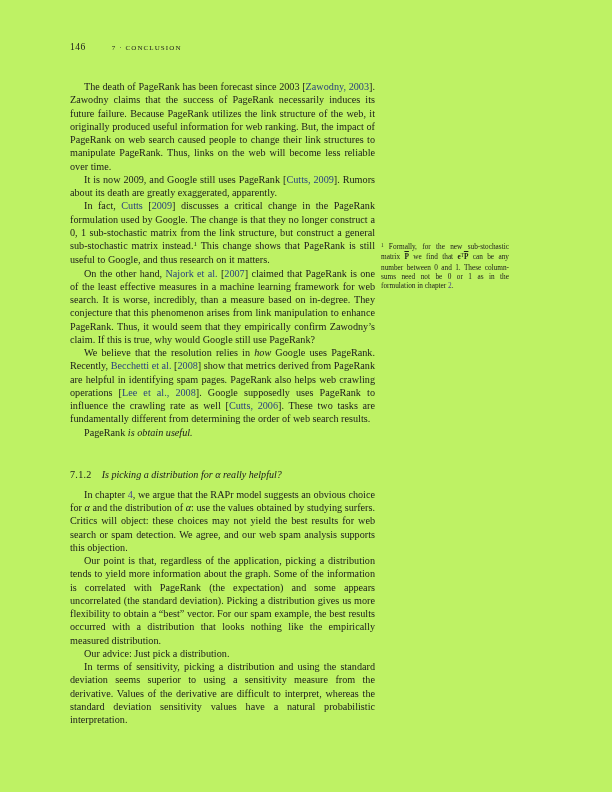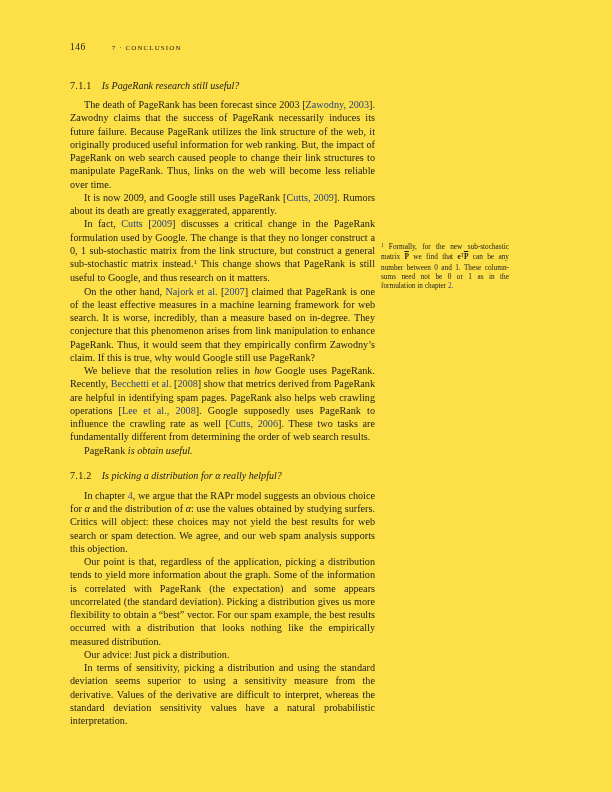--- a/index.html
+++ b/index.html
@@ -1,31 +1,31 @@
 <!DOCTYPE html>
 <html lang="en"><head>
 <meta charset="utf-8">
 <style>
   html,body{margin:0;padding:0;background:#888;}
   .page{
     position:relative;
     width:612px;height:792px;
-    background:#fde047;
+    background:#bef264;
     font-family:"Liberation Serif","DejaVu Serif",serif;
     color:#1a1a1a;
     overflow:hidden;
   }
   
   .running-head{position:absolute;left:70px;top:36px;white-space:nowrap;}
   .page-number{font-size:9.5px;letter-spacing:0.5px;}
   .running-title{font-size:7px;letter-spacing:1.1px;margin-left:26px;color:#1a1a1a;}
   
   .text-column{position:absolute;left:70px;top:80px;width:305px;}
   .section-heading{font-size:10.1px;line-height:12px;margin:0 0 6px 0;}
-  .section-heading.second{margin-top:13px;margin-bottom:7px;}
+  .section-heading.second{margin-top:30px;margin-bottom:7px;}
   .section-number{font-style:normal;letter-spacing:0.3px;}
   .section-title{font-style:italic;margin-left:10px;}
   .text-column p{
     margin:0;
     font-size:10.2px;
     line-height:13.25px;
     text-align:justify;
     text-indent:14px;
     hyphens:auto;
     -webkit-hyphens:auto;
@@ -47,21 +47,20 @@
 </head>
 <body>
 
 <div class="page">
 
   <div class="running-head">
     <span class="page-number">146</span><span class="running-title">7 · CONCLUSION</span>
   </div>
 
   <div class="text-column" id="text-column">
-      <div class="section-heading"><span class="section-number">7.1.1</span><span class="section-title">Is PageRank research still useful?</span></div>
       <p><span>The death of PageRank has been forecast since 2003 [</span><span class="cite">Zawodny, 2003</span><span>]. Zawodny claims that the success of PageRank necessarily induces its future failure. Because PageRank utilizes the link structure of the web, it originally produced useful information for web ranking. But, the impact of PageRank on web search caused people to change their link structures to manipulate PageRank. Thus, links on the web will become less reliable over time.</span></p>
       <p><span>It is now 2009, and Google still uses PageRank [</span><span class="cite">Cutts, 2009</span><span>]. Rumors about its death are greatly exaggerated, apparently.</span></p>
       <p><span>In fact, </span><span class="cite">Cutts</span><span> [</span><span class="cite">2009</span><span>] discusses a critical change in the PageRank formulation used by Google. The change is that they no longer construct a 0, 1 sub-stochastic matrix from the link structure, but construct a general sub-stochastic matrix instead.</span><span class="sup">1</span><span> This change shows that PageRank is still useful to Google, and thus research on it matters.</span></p>
       <p><span>On the other hand, </span><span class="cite">Najork et al.</span><span> [</span><span class="cite">2007</span><span>] claimed that PageRank is one of the least effective measures in a machine learning framework for web search. It is worse, incredibly, than a measure based on in-degree. They conjecture that this phenomenon arises from link manipulation to enhance PageRank. Thus, it would seem that they empirically confirm Zawodny’s claim. If this is true, why would Google still use PageRank?</span></p>
       <p><span>We believe that the resolution relies in </span><span class="i">how</span><span> Google uses PageRank. Recently, </span><span class="cite">Becchetti et al.</span><span> [</span><span class="cite">2008</span><span>] show that metrics derived from PageRank are helpful in identifying spam pages. PageRank also helps web crawling operations [</span><span class="cite">Lee et al., 2008</span><span>]. Google supposedly uses PageRank to influence the crawling rate as well [</span><span class="cite">Cutts, 2006</span><span>]. These two tasks are fundamentally different from determining the order of web search results.</span></p>
       <p><span>PageRank </span><span class="i">is obtain useful.</span></p>
       <div class="section-heading second"><span class="section-number">7.1.2</span><span class="section-title">Is picking a distribution for α really helpful?</span></div>
       <p><span>In chapter </span><span class="ref">4</span><span>, we argue that the RAPr model suggests an obvious choice for </span><span class="i">α</span><span> and the distribution of </span><span class="i">α</span><span>: use the values obtained by studying surfers. Critics will object: these choices may not yield the best results for web search or spam detection. We agree, and our web spam analysis supports this objection.</span></p>
       <p><span>Our point is that, regardless of the application, picking a distribution tends to yield more information about the graph. Some of the information is correlated with PageRank (the expectation) and some appears uncorrelated (the standard deviation). Picking a distribution gives us more flexibility to obtain a “best” vector. For our spam example, the best results occurred with a distribution that looks nothing like the empirically measured distribution.</span></p>
       <p><span>Our advice: Just pick a distribution.</span></p>

